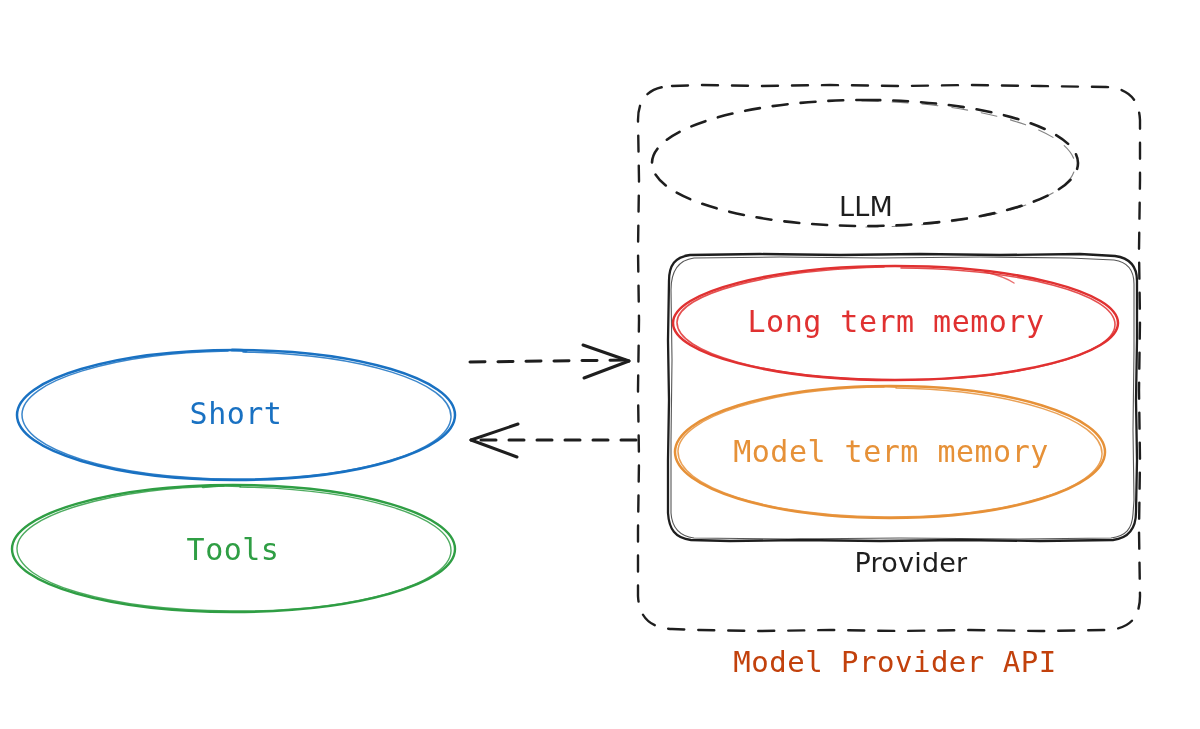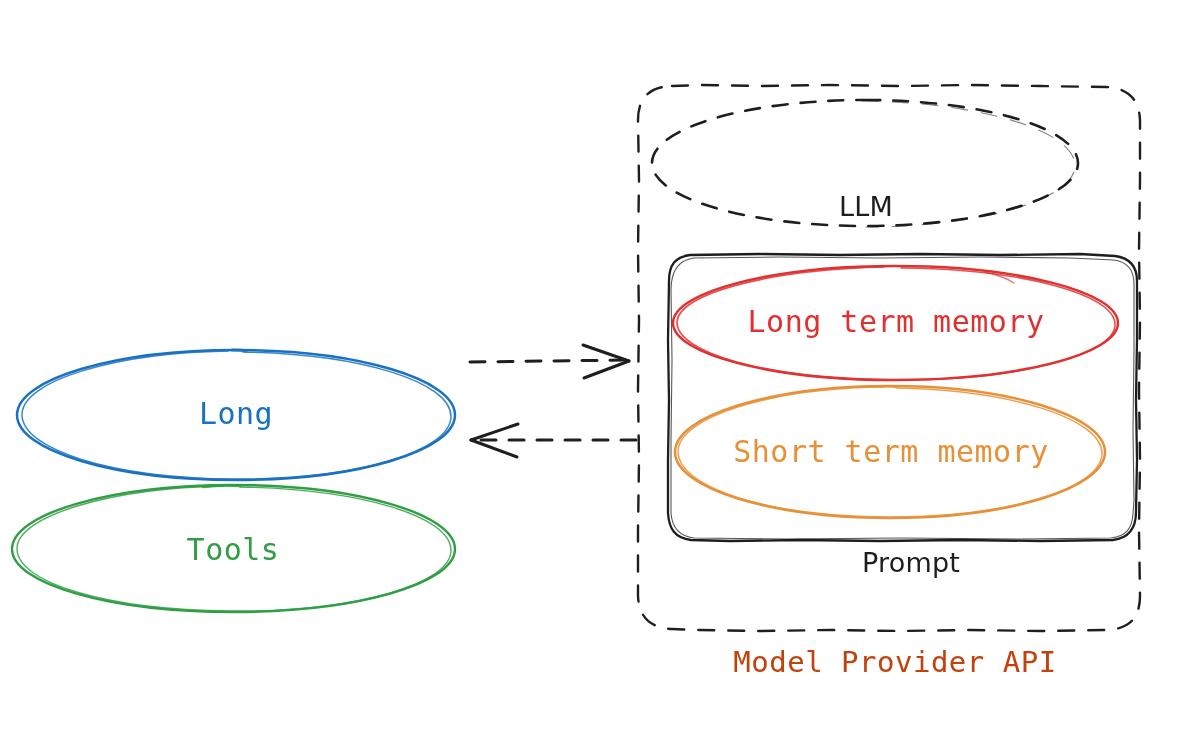--- a/index.html
+++ b/index.html
@@ -165,27 +165,27 @@
     </g>
 
     <g>
       <path d="M 636,440 L 478,440" fill="none" stroke="#1e1e1e" stroke-width="3" stroke-linecap="round" stroke-dasharray="15 13"></path>
       <path d="M 518,424 L 471,440" fill="none" stroke="#1e1e1e" stroke-width="3" stroke-linecap="round"></path>
       <path d="M 471,440 L 517,457" fill="none" stroke="#1e1e1e" stroke-width="3" stroke-linecap="round"></path>
     </g>
 
   </svg>
 
-  <div class="label centered mono lbl-tools">Long</div>
+  <div class="label centered mono lbl-tools">Short</div>
 
   <div class="label centered mono lbl-prompt">Tools</div>
 
   <div class="label centered hand lbl-llm">LLM</div>
 
   <div class="label centered mono lbl-ltm">Long term memory</div>
 
-  <div class="label centered mono lbl-stm">Short term memory</div>
+  <div class="label centered mono lbl-stm">Model term memory</div>
 
-  <div class="label centered hand lbl-harness">Prompt</div>
+  <div class="label centered hand lbl-harness">Provider</div>
 
   <div class="label centered mono lbl-api">Model Provider API</div>
 
 </div>
 
 </body></html>

